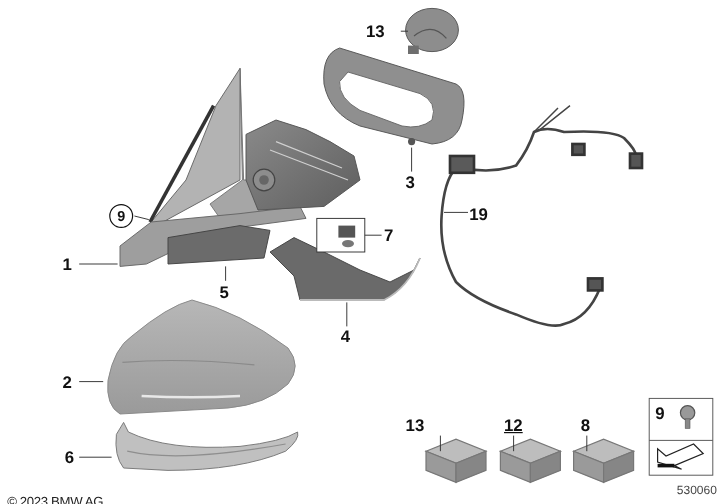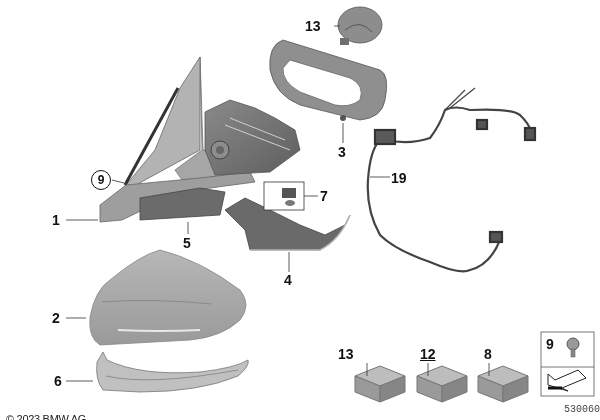--- a/index.html
+++ b/index.html
@@ -1,21 +1,21 @@
 <!DOCTYPE html>
 <html><head>
 <meta charset="utf-8">
 <style>
   html,body{margin:0;padding:0;background:#fff;}
   #stage{position:relative;width:600px;height:420px;overflow:hidden;background:#ffffff;font-family:"Liberation Sans",sans-serif;}
   svg.art{position:absolute;left:0;top:0;}
   .lbl{position:absolute;font-weight:bold;font-size:14px;color:#111;line-height:1;font-family:"Liberation Sans",sans-serif;}
   .circ{position:absolute;width:18px;height:18px;border:1.4px solid #111;border-radius:50%;font-weight:bold;font-size:12px;text-align:center;line-height:18px;color:#111;}
   .copy{position:absolute;left:6px;top:413px;font-size:11px;color:#222;letter-spacing:-0.3px;text-align:center;}
-  .ref{position:absolute;left:564px;top:404px;font-size:10px;color:#444;font-family:Liberation Mono, monospace;}
+  .ref{position:absolute;left:564px;top:404px;font-size:10px;color:#444;}
 </style>
 </head>
 <body>
 
 <div id="stage">
 <svg class="art" width="600" height="420" viewBox="0 0 600 420">
   <defs>
     <linearGradient id="gCap" x1="0" y1="0" x2="0" y2="1">
       <stop offset="0" stop-color="#b7b7b7"></stop>
           <stop offset="1" stop-color="#9a9a9a"></stop>

